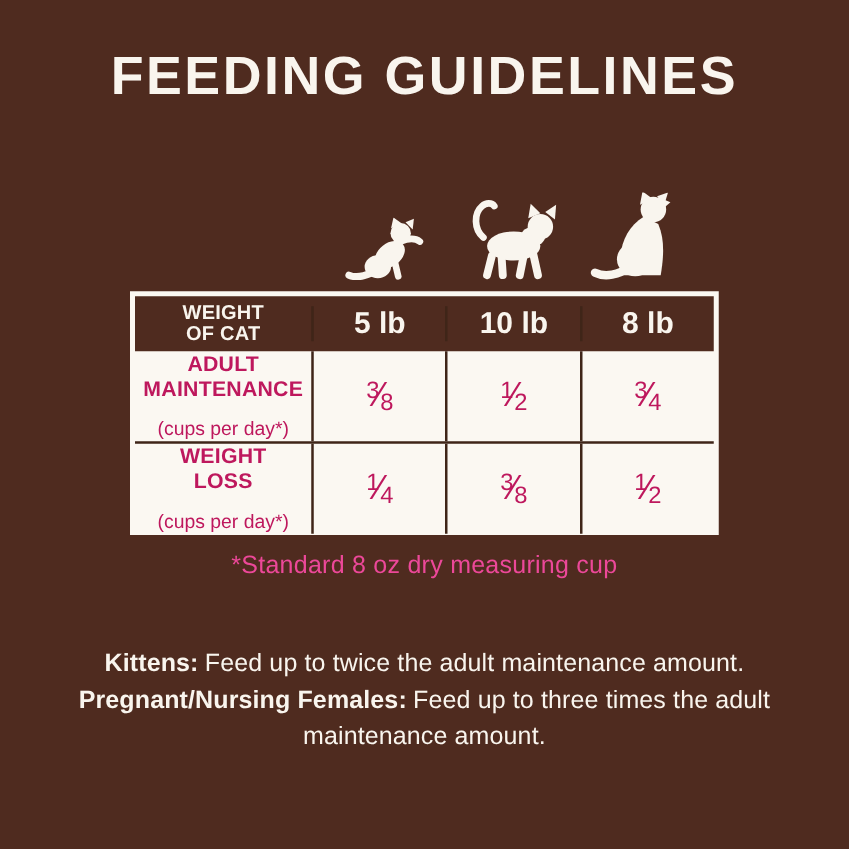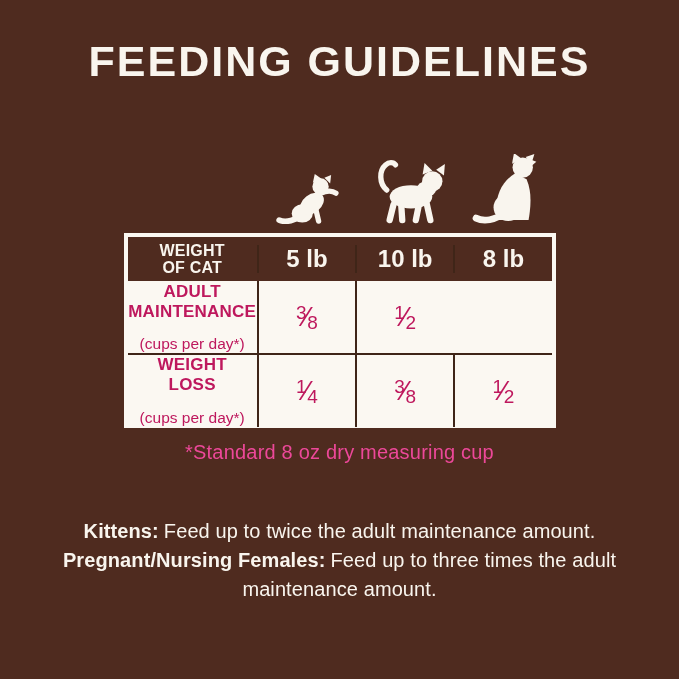--- a/index.html
+++ b/index.html
@@ -25,21 +25,21 @@
   
   .cats { position: relative; width: 440px; height: 68px; margin: 70px auto 0; }
   .cat { position: absolute; bottom: 0; }
   .cat-small  { left: 156px; width: 66px; height: 50px; }
   .cat-medium { left: 252px; width: 76px; height: 64px; }
   .cat-large  { left: 352px; width: 82px; height: 70px; }
   .cat svg { display: block; width: 100%; height: 100%; }
 
   
   .ftable {
-    width: 432px; margin: 9px auto 0;
+    width: 471px; margin: 9px auto 0;
     background: #FBF8F2;
     padding: 4px; box-sizing: border-box;
   }
   .grid-row {
     display: grid;
     grid-template-columns: 30.5% 23.17% 23.17% 23.16%;
   }
   .thead {
     background: #4F2B1F;
     color: #F9F5EE;
@@ -154,20 +154,23 @@
         <div class="row-label-line">ADULT</div>
         <div class="row-label-line">MAINTENANCE</div>
         <div class="row-note">(cups per day*)</div>
       </div>
       <div class="td">
           <span class="frac"><span class="fn">3</span><span class="fs">⁄</span><span class="fd">8</span></span>
         </div>
       <div class="td">
           <span class="frac"><span class="fn">1</span><span class="fs">⁄</span><span class="fd">2</span></span>
         </div>
+      <div class="td">
+          <span class="frac"><span class="fn">3</span><span class="fs">⁄</span><span class="fd">4</span></span>
+        </div>
     </div>
 
     <div class="grid-row tr tr-2">
       <div class="td">
         <div class="row-label-line">WEIGHT</div>
         <div class="row-label-line">LOSS</div>
         <div class="row-note">(cups per day*)</div>
       </div>
       <div class="td">
           <span class="frac"><span class="fn">1</span><span class="fs">⁄</span><span class="fd">4</span></span>

